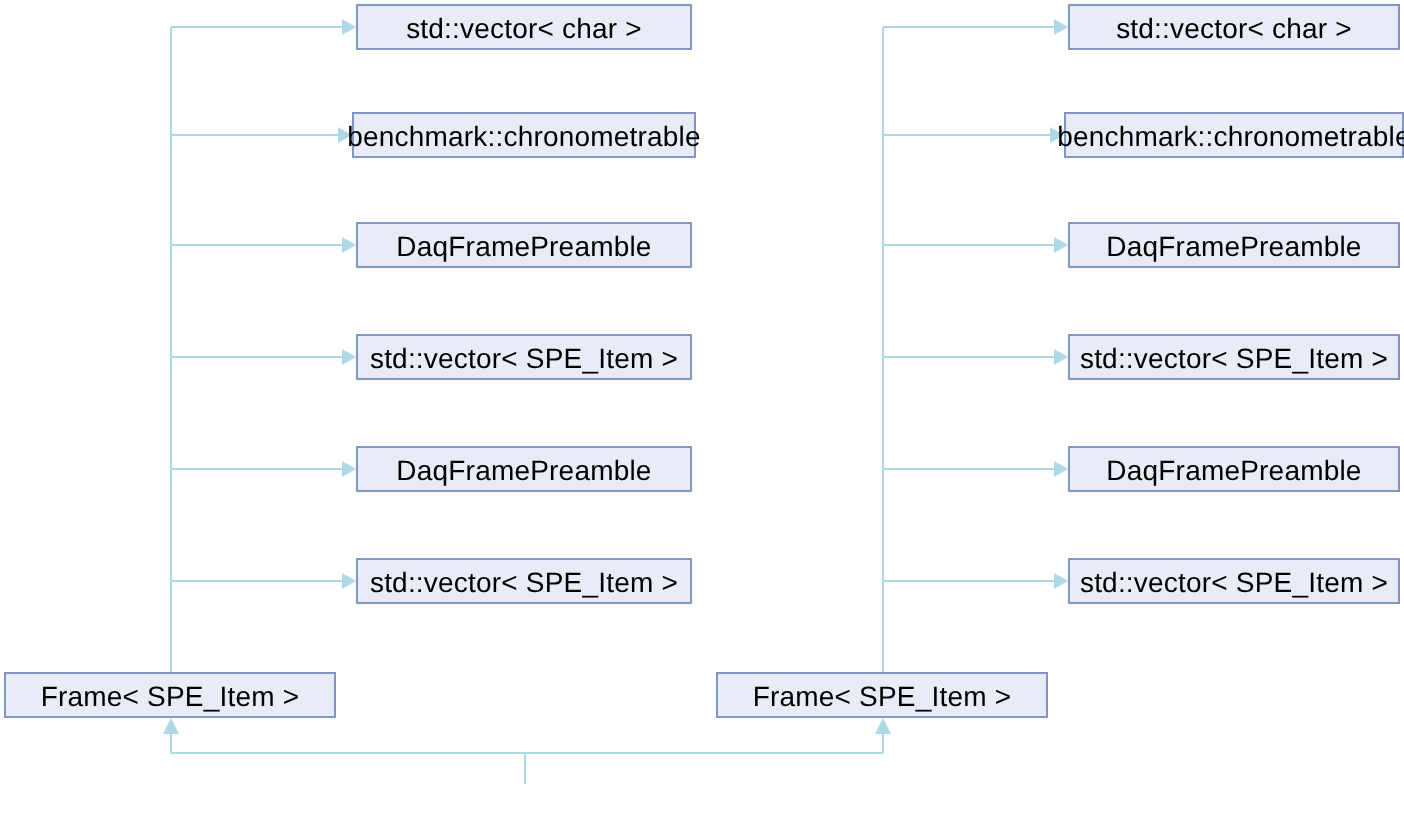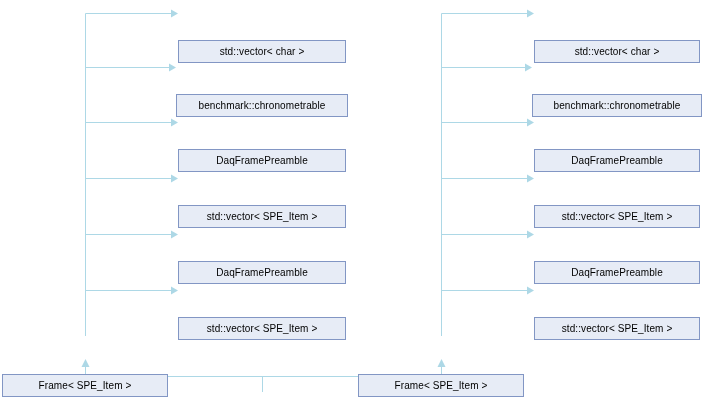--- a/index.html
+++ b/index.html
@@ -25,26 +25,25 @@
     height: 416px;
     pointer-events: none;
   }
   
   .node {
     position: absolute;
     box-sizing: border-box;
     display: flex;
     align-items: center;
     justify-content: center;
-    font-size: 10px;
+    font-size: 14px;
     line-height: 1;
     letter-spacing: 0.1px;
     color: #000000;
     white-space: nowrap;
-    margin-top: 38px;
   }
   .node.usage {
     background: #e7ecf6;
     border: 1px solid #8296c4;
     height: 23px;
   }
   .node.base {
     background: #e7ecf6;
     border: 1px solid #8296c4;
     height: 23px;

